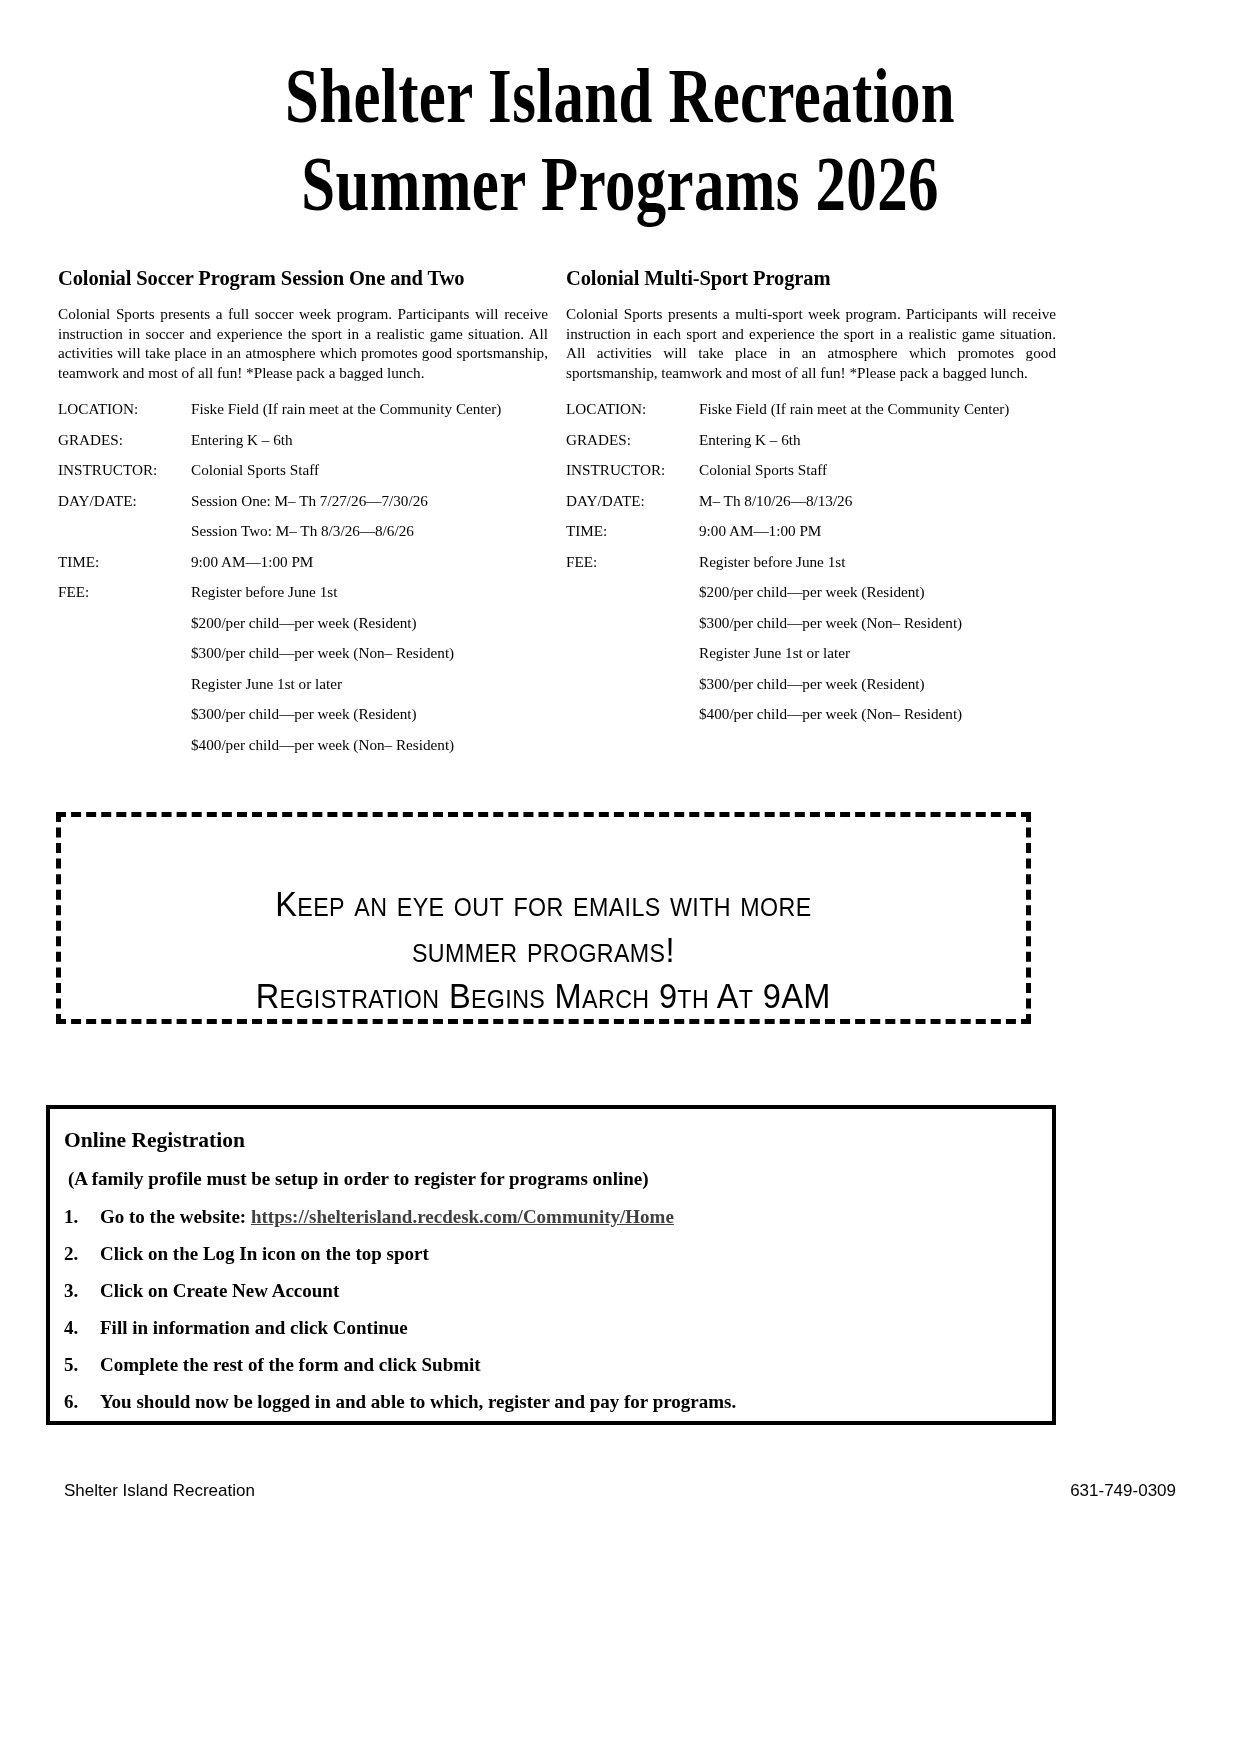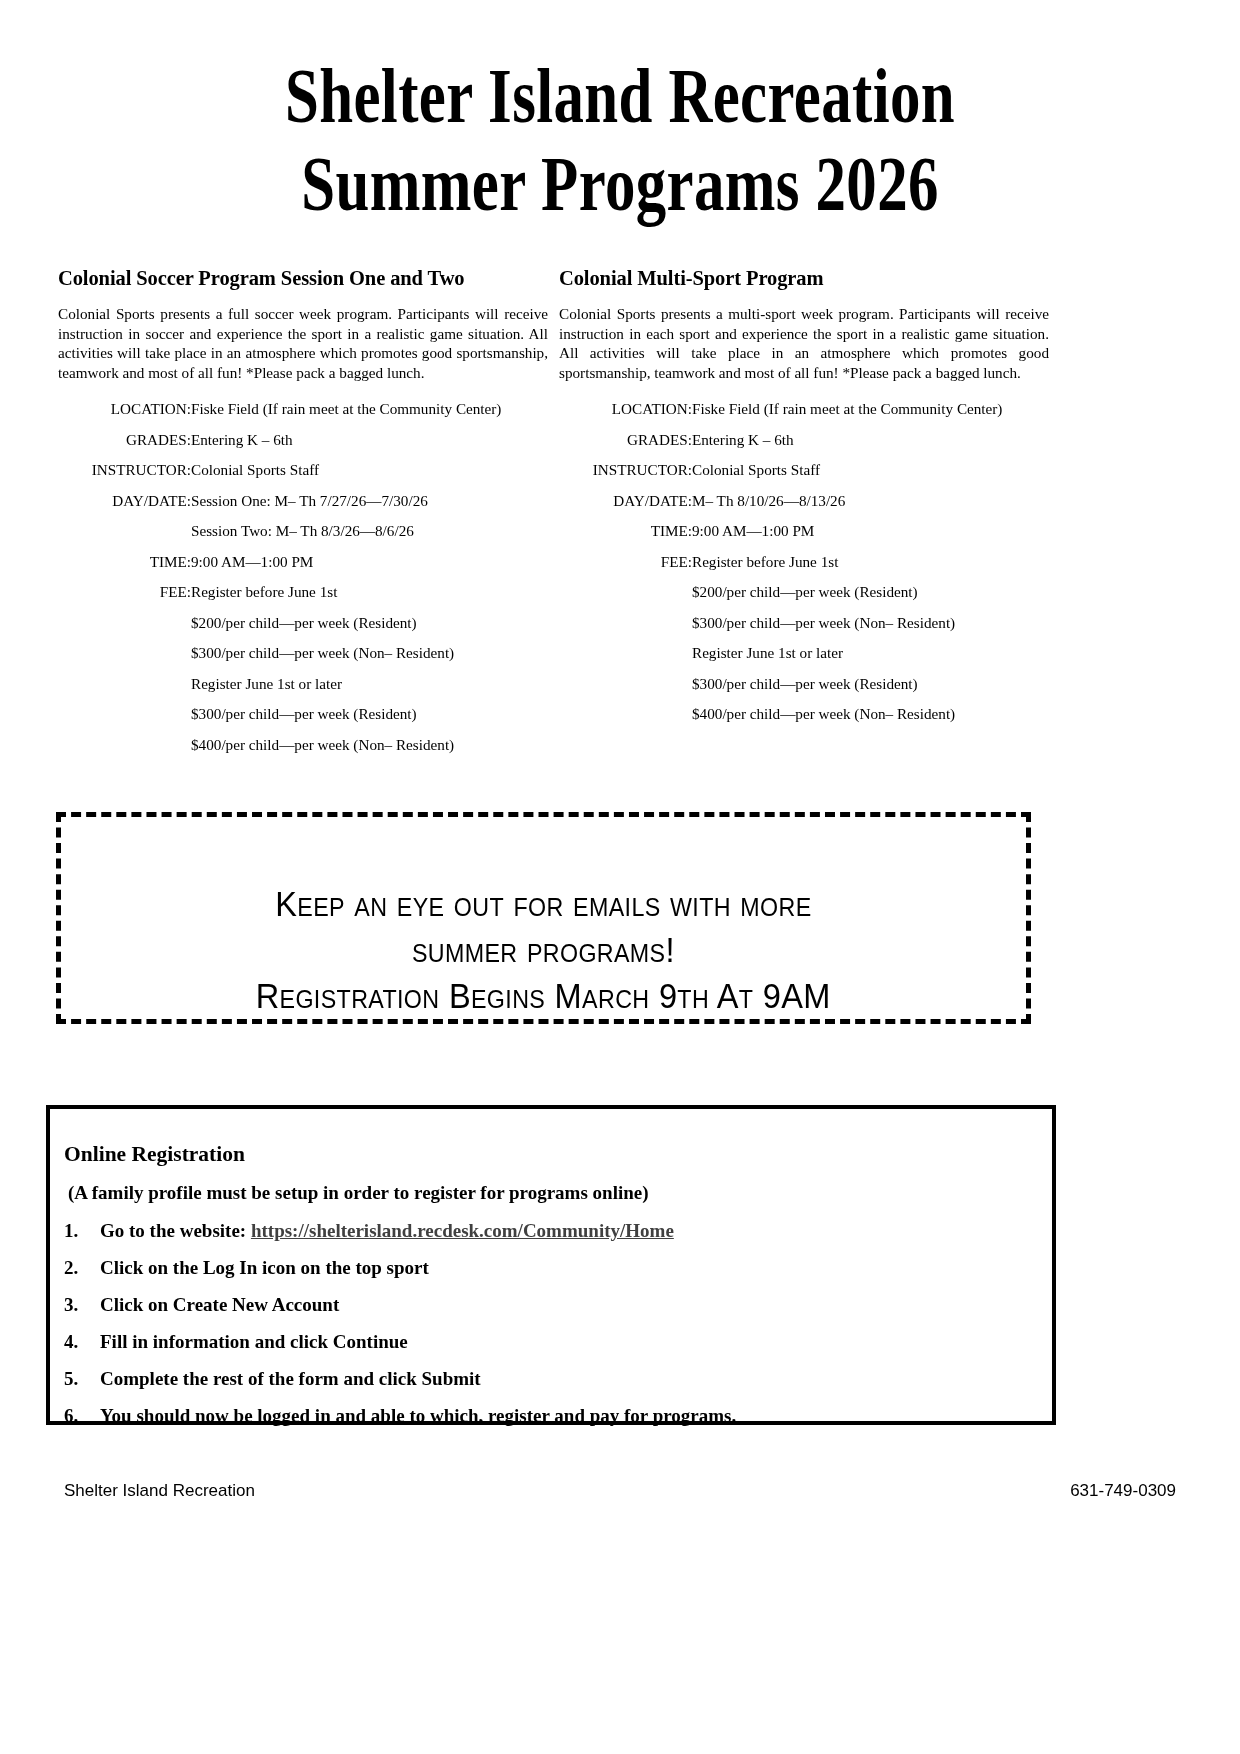--- a/index.html
+++ b/index.html
@@ -42,21 +42,21 @@
     white-space: nowrap;
   }
 
   
   .columns {
     position: absolute;
     left: 58px;
     top: 266px;
     width: 1124px;
     display: flex;
-    gap: 11px;
+    gap: 18px;
   }
   .col { width: 490px; }
 
   .prog-heading {
     font-weight: 700;
     font-size: 20.5px;
     line-height: 24px;
     margin: 0 0 14px 0;
     letter-spacing: -0.1px;
   }
@@ -69,21 +69,20 @@
 
   .detail-row {
     display: flex;
     font-size: 15.2px;
     line-height: 18px;
     margin-bottom: 12.5px;
   }
   .detail-label {
     width: 133px;
     flex: 0 0 133px;
-    text-align: right;
   }
   .detail-value { flex: 1 1 auto; }
   .detail-row.cont .detail-label { visibility: hidden; }
 
   
   .banner {
     position: absolute;
     left: 56px;
     top: 812px;
     width: 975px;
@@ -109,21 +108,21 @@
 
   
   .reg-box {
     position: absolute;
     left: 46px;
     top: 1105px;
     width: 1010px;
     height: 320px;
     border: 4px solid #000000;
     box-sizing: border-box;
-    padding: 28px 22px 0 14px;
+    padding: 14px 22px 0 14px;
   }
   .reg-title {
     font-weight: 700;
     font-size: 21.5px;
     line-height: 26px;
     margin: 4px 0 14px 0;
   }
   .reg-sub {
     font-weight: 700;
     font-size: 19px;

